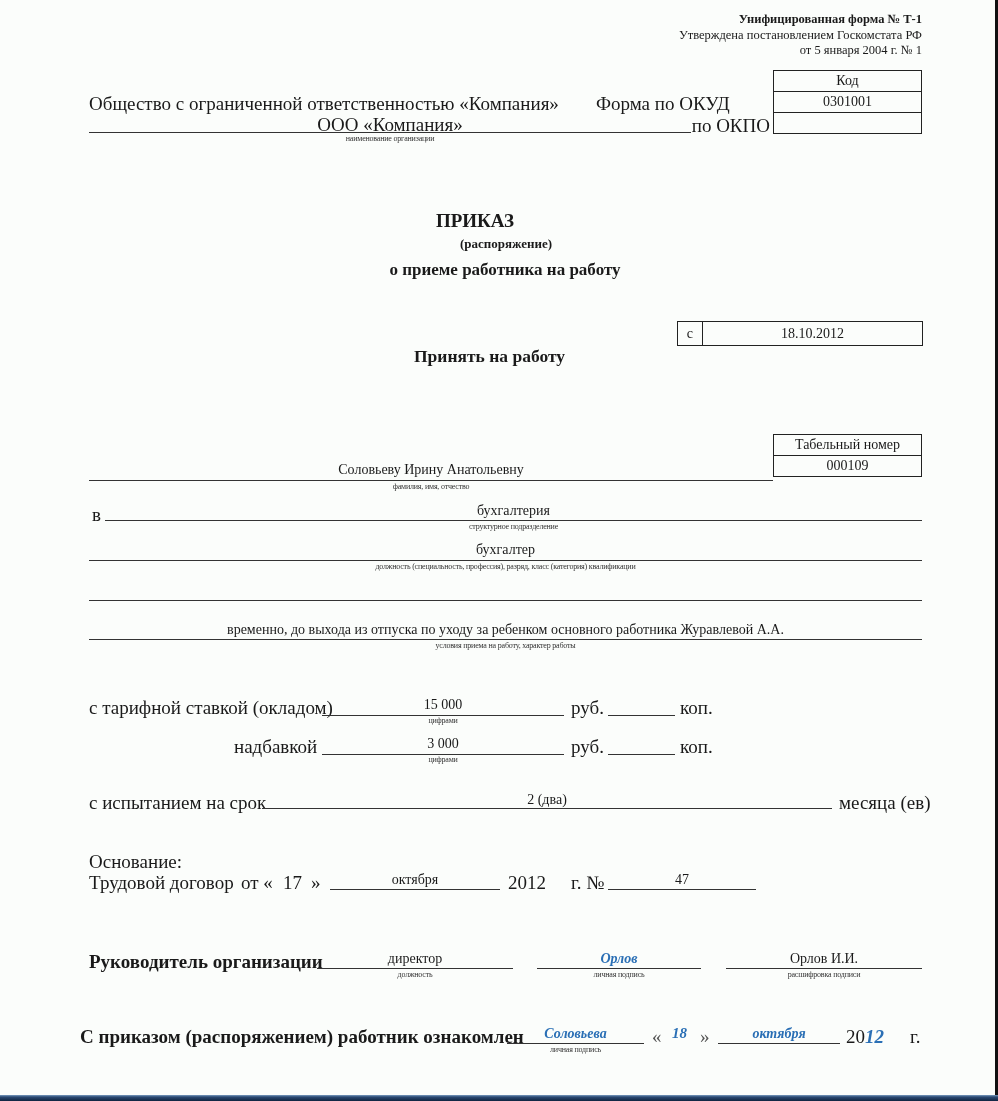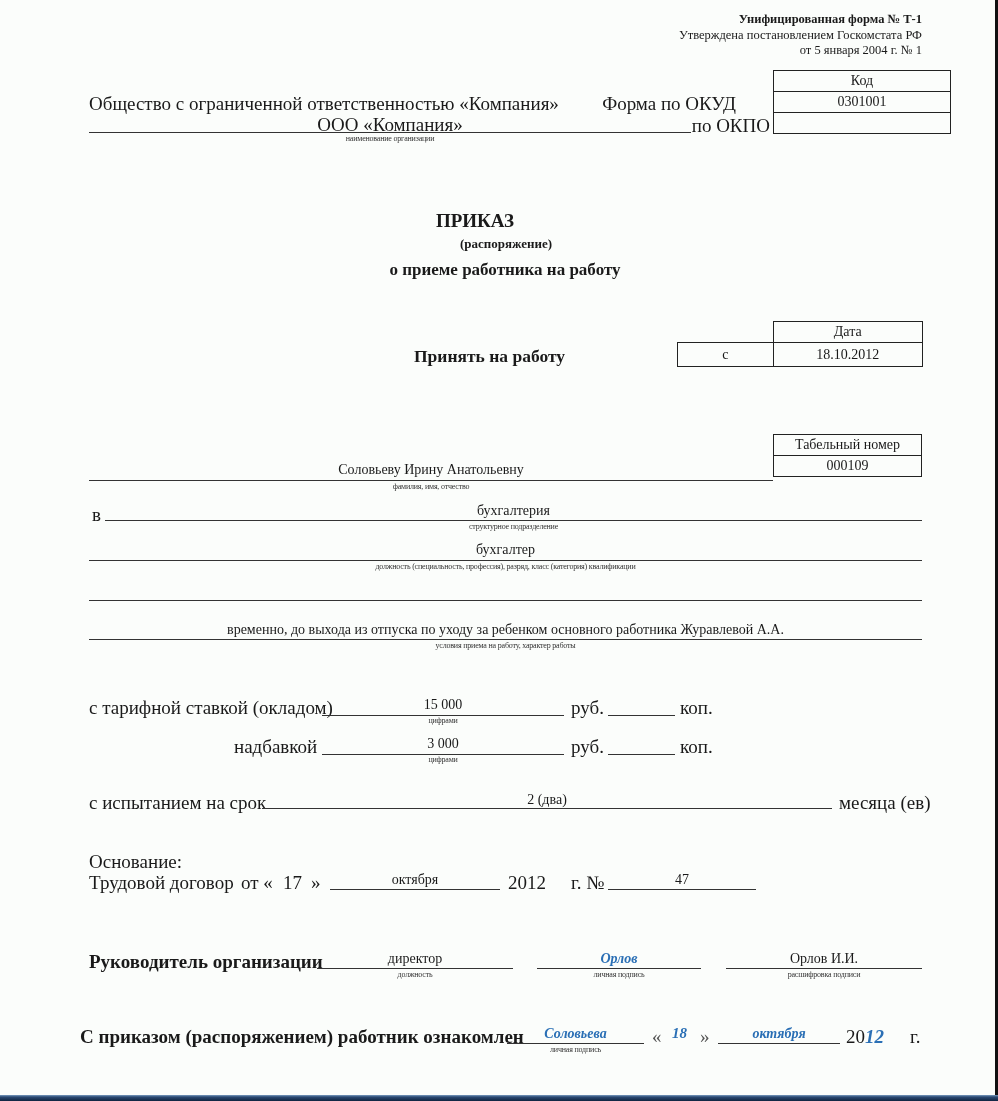--- a/index.html
+++ b/index.html
@@ -22,56 +22,52 @@
 </head>
 <body>
 
 <div class="right-edge"></div>
 <div class="bottom-bar"></div>
 
 <div class="abs t12 bold" style="left:600px;top:12px;width:322px;text-align:right;">Унифицированная форма № Т-1</div>
 <div class="abs t12" style="left:560px;top:28px;width:362px;text-align:right;">Утверждена постановлением Госкомстата РФ</div>
 <div class="abs t12" style="left:600px;top:43px;width:322px;text-align:right;">от 5 января 2004 г. № 1</div>
 
-<table class="grid" style="left:773px;top:70px;width:178px;">
+<table class="grid" style="left:773px;top:70px;width:149px;">
   <tbody>
       <tr>
         <td>Код</td>
       </tr>
   <tr>
         <td>0301001</td>
       </tr>
   <tr>
         <td></td>
       </tr>
 </tbody>
   </table>
-<div class="abs t13" style="left:584px;top:93px;width:170px;text-align:center;">Форма по ОКУД</div>
+<div class="abs t13" style="left:596px;top:93px;width:170px;text-align:left;">Форма по ОКУД</div>
 <div class="abs t13" style="left:600px;top:115px;width:170px;text-align:right;">по ОКПО</div>
 
 <div class="abs t13" style="left:89px;top:93px;">Общество с ограниченной ответственностью «Компания»</div>
 <div class="abs t13" style="left:89px;top:114px;width:602px;text-align:center;">ООО «Компания»</div>
 <div class="line" style="left:89px;top:132px;width:602px;"></div>
 <div class="abs sub" style="left:89px;top:134px;width:602px;">наименование организации</div>
 
 <table class="grid" style="left:578px;top:187px;width:296px;">
   <tbody>
 </tbody>
   </table>
 
 <div class="abs bold" style="left:350px;top:210px;width:250px;text-align:center;font-size:19px;">ПРИКАЗ</div>
 <div class="abs bold" style="left:350px;top:236px;width:312px;text-align:center;font-size:13px;">(распоряжение)</div>
 <div class="abs bold" style="left:340px;top:260px;width:330px;text-align:center;font-size:17px;">о приеме работника на работу</div>
 
 <table class="grid" style="left:677px;top:321px;width:246px;">
   <tbody>
-      <tr>
-    <td style="border:none;border-bottom:1.6px solid #222;width:95px;"></td>
-    <td>Дата</td>
-  </tr>
   <tr style="height:24px;">
     <td>с</td>
     <td>18.10.2012</td>
   </tr>
 </tbody>
   </table>
 <div class="abs bold" style="left:414px;top:346px;font-size:17.5px;">Принять на работу</div>
 
 <table class="grid" style="left:773px;top:434px;width:149px;">
   <tbody>

